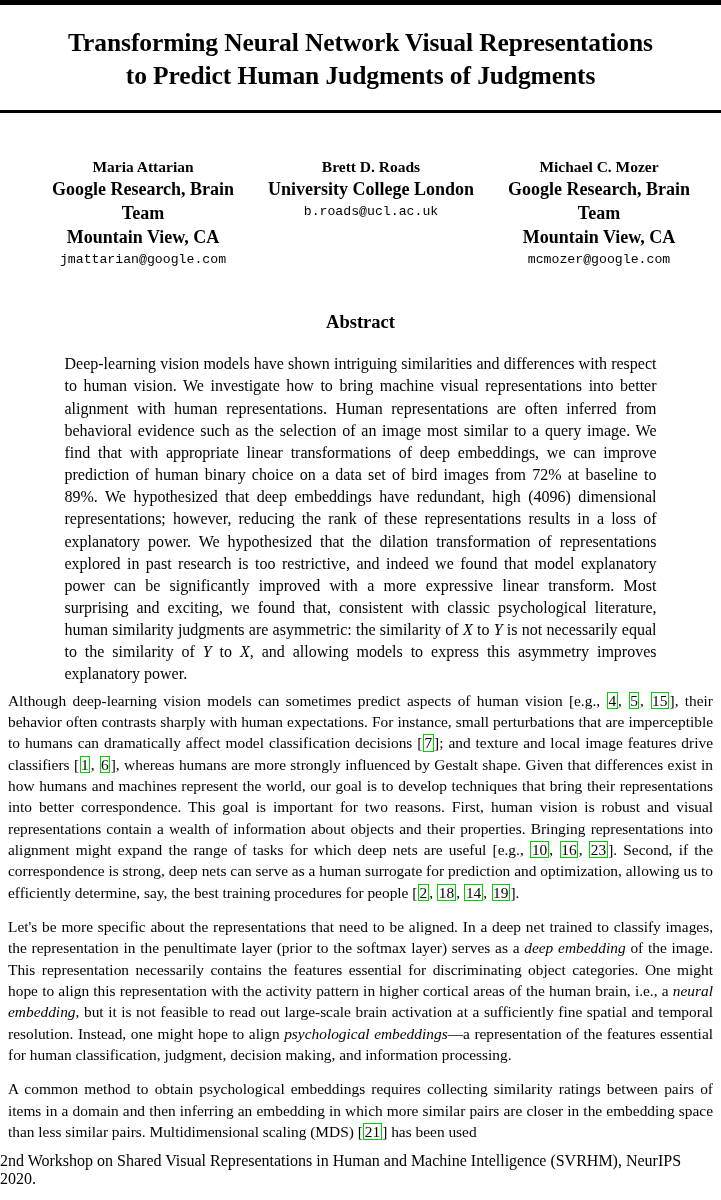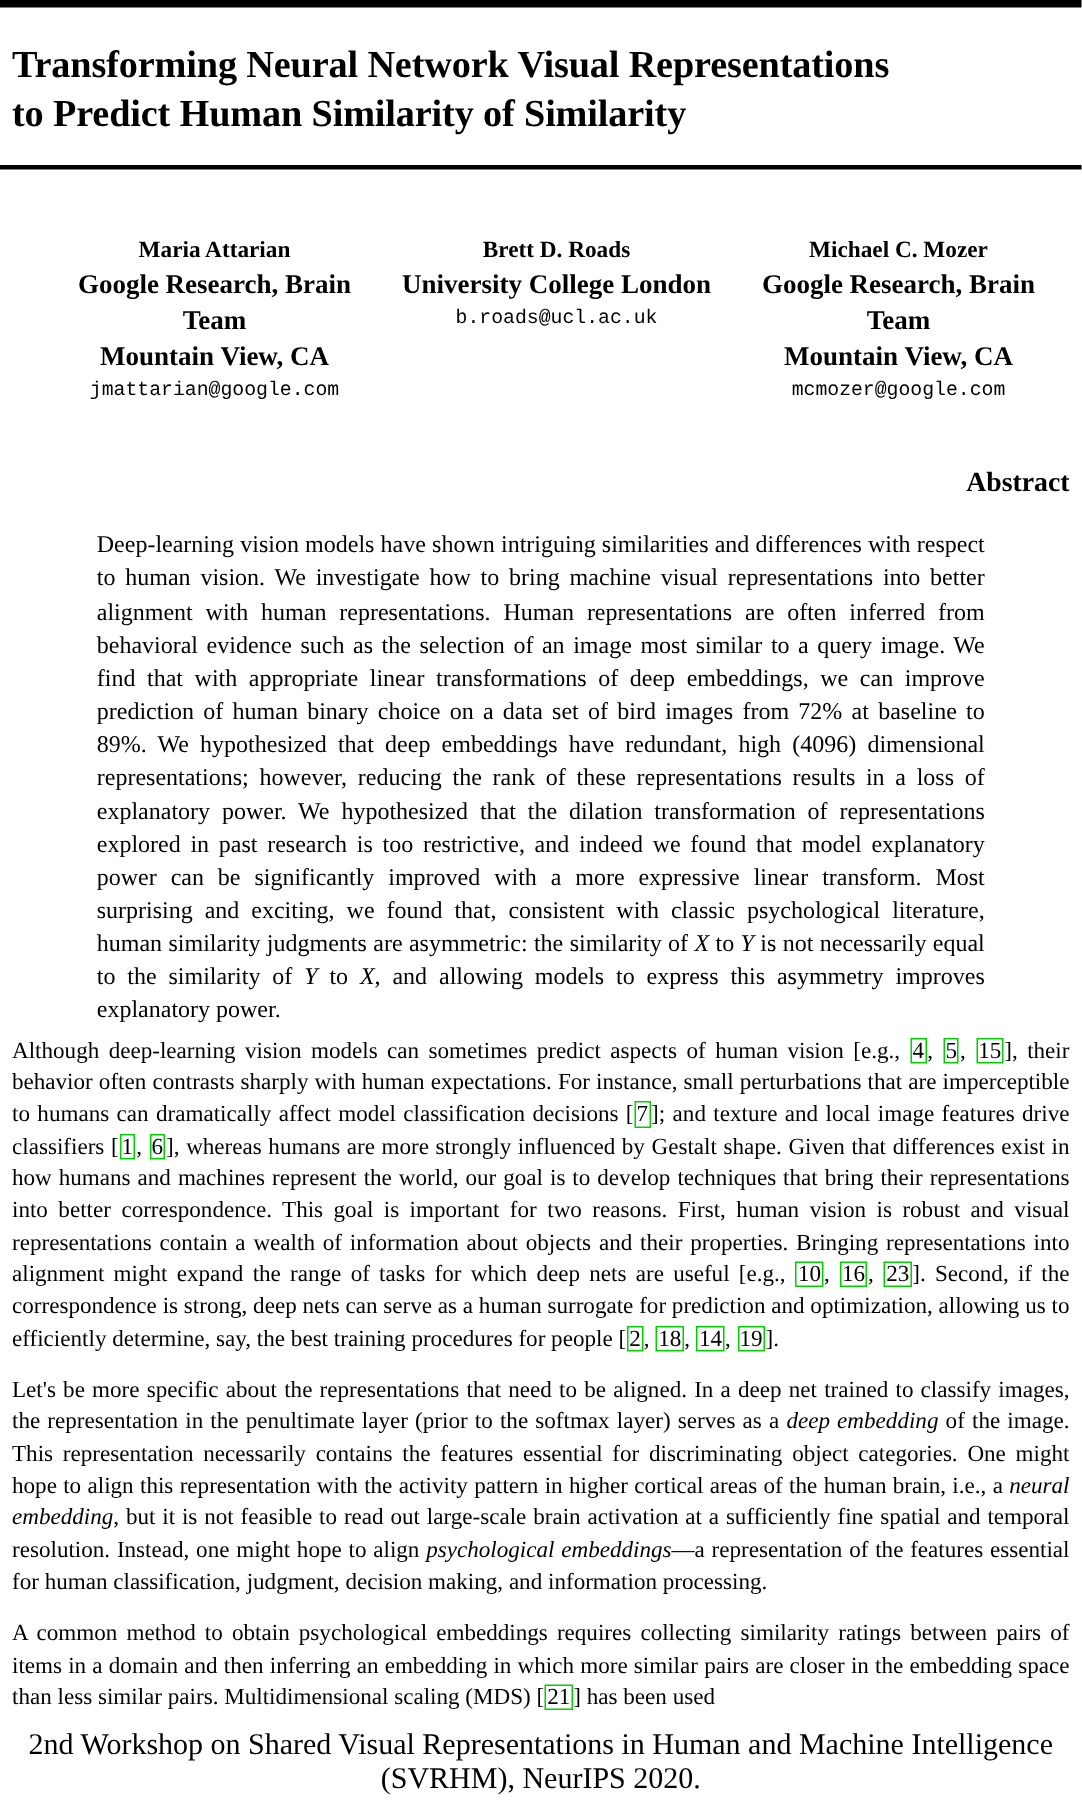--- a/index.html
+++ b/index.html
@@ -28,21 +28,21 @@
     position: absolute;
     top: 0;
     left: 0;
     width: 721px;
     height: 5px;
     background: #000000;
   }
 
   .title-block {
     padding-top: 26px;
-    text-align: left;
+    text-align: center;
   }
   .title-line {
     font-size: 25.5px;
     font-weight: bold;
     line-height: 1.30;
     letter-spacing: -0.1px;
     white-space: nowrap;
   }
 
   .title-rule {
@@ -74,21 +74,21 @@
     font-weight: bold;
   }
   .author-email {
     font-family: "Liberation Mono", "DejaVu Sans Mono", monospace;
     font-size: 13.2px;
     margin-top: 1px;
   }
 
   
   .abstract-heading {
-    text-align: right;
+    text-align: center;
     font-size: 18.5px;
     font-weight: bold;
     margin-top: 44px;
   }
   .abstract-body {
     margin: 20px auto 4px auto;
     width: 592px;
     font-size: 16px;
     line-height: 1.385;
     text-align: justify;
@@ -117,35 +117,35 @@
     margin: 0 0.5px;
     line-height: 1;
     display: inline-block;
   }
 
   
   .footer {
     position: absolute;
     left: 0;
     right: 0;
-    bottom: 2px;
-    text-align: center;
-    font-size: 20px;
+    bottom: 12px;
+    text-align: left;
+    font-size: 16px;
   }
 </style>
 </head>
 <body>
 
 <div class="page">
 
   <div class="top-rule"></div>
 
   <div class="title-block">
     <div class="title-line">Transforming Neural Network Visual Representations</div>
-    <div class="title-line">to Predict Human Similarity of Similarity</div>
+    <div class="title-line">to Predict Human Judgments of Judgments</div>
   </div>
 
   <div class="title-rule"></div>
 
   <div class="authors">
 
     <div class="author-col">
       <div class="author-name">Maria Attarian</div>
       <div class="author-aff">Google Research, Brain Team</div>
       <div class="author-loc">Mountain View, CA</div>

